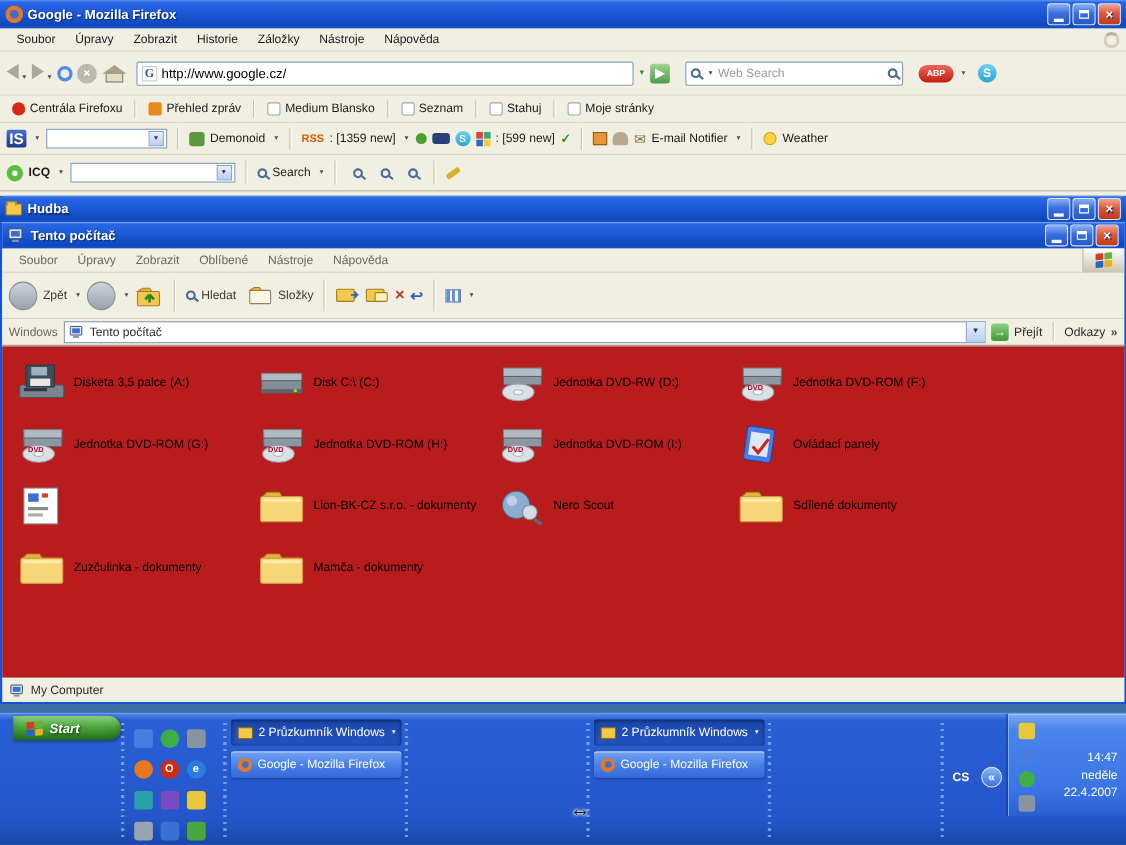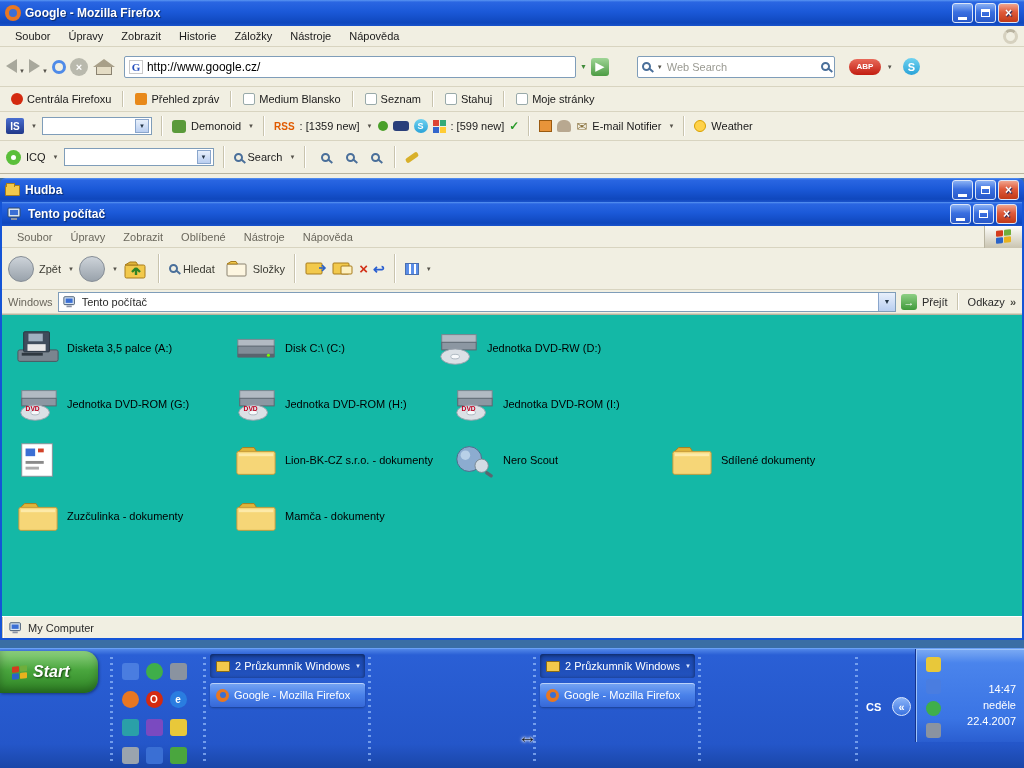--- a/index.html
+++ b/index.html
@@ -44,21 +44,21 @@
   .gobtn{width:18px;height:18px;border-radius:3px;background:linear-gradient(180deg,#9fd596,#4d9c44);color:#fff;display:inline-flex;align-items:center;justify-content:center;font-size:11px;font-weight:bold}
   .gdrop{font-size:7px;color:#3f8a38}
   .searchbar{display:flex;align-items:center;gap:4px;width:198px;height:22px;background:#fff;border:1px solid #7f9db9;border-radius:2px;padding:0 4px}
   .searchph{flex:1;color:#9a9a92;font-size:11px}
   .abp{width:32px;height:16px;border-radius:8px;background:linear-gradient(180deg,#e86a5a,#c21d10);color:#fff;font-size:8px;font-weight:bold;display:inline-flex;align-items:center;justify-content:center}
   .skype{width:17px;height:17px;border-radius:50%;background:linear-gradient(180deg,#6fd2f0,#2aa3d8);color:#fff;font-size:11px;font-weight:bold;display:inline-flex;align-items:center;justify-content:center}
   #ff-bookmarks{height:25px;gap:2px}
   .bm{display:inline-flex;align-items:center;gap:4px;padding:0 5px}
   .bmi{width:12px;height:12px;border-radius:2px;display:inline-block}
   #ff-toolbar2{height:29px;gap:5px}
-  .isbtn{width:18px;height:16px;background:linear-gradient(180deg,#4a6fd0,#20388a);border-radius:2px;color:#fff;font-size:10px;font-weight:bold;display:inline-flex;align-items:center;justify-content:center}
+  .isbtn{width:18px;height:16px;background:linear-gradient(180deg,#4a6fd0,#20388a);border-radius:2px;color:#fff;font-size:14px;font-weight:bold;display:inline-flex;align-items:center;justify-content:center}
   .combo{height:18px;background:#fff;border:1px solid #7f9db9;display:inline-flex;align-items:center;justify-content:flex-end;padding-right:2px}
   .combo .cdrop{width:14px;height:14px;background:linear-gradient(180deg,#e8f0fb,#b9cef0);border:1px solid #8aa6cc;font-size:6px;color:#234;display:flex;align-items:center;justify-content:center}
   .demon{width:14px;height:13px;border-radius:3px;background:#5a9a3a;position:relative}
   .rsslogo{color:#e05a00;font-weight:bold;font-size:10px}
   .gdot{width:10px;height:10px;border-radius:50%;background:#4aa02a;display:inline-block}
   .binoc{display:inline-block;width:16px;height:10px;background:#2a3f7a;border-radius:3px}
   .grid4{display:inline-grid;grid-template-columns:6px 6px;gap:1px}
   .grid4 i{width:6px;height:6px;display:block}
   .chk{color:#2a9a2a;font-weight:bold;font-size:12px}
   .cal{width:13px;height:12px;background:#e8943a;border:1px solid #9a5a10;display:inline-block}
@@ -92,34 +92,34 @@
   .wr{border-left:8px solid #fff;border-right:0}
   .tlabel{font-size:11px;color:#3a3a32}
   .redx{color:#d23018;font-weight:bold;font-size:15px}
   .undo{color:#2a5fd0;font-weight:bold;font-size:14px}
   .views{width:14px;height:12px;background:repeating-linear-gradient(90deg,#5b8ee8 0 3px,#fff 3px 5px);border:1px solid #4a6fb0;display:inline-block}
   #ex-addr{height:24px;flex:none;gap:5px}
   .addr-label{color:#6a675c}
   .addr-combo{flex:1;height:20px;background:#fff;border:1px solid #7f9db9;display:flex;align-items:center;gap:5px;padding-left:4px}
   .addr-combo .cdrop{margin-left:auto;width:17px;height:18px;background:linear-gradient(180deg,#e8f0fb,#b9cef0);border-left:1px solid #8aa6cc;font-size:7px;color:#234;display:flex;align-items:center;justify-content:center}
   .gosq{width:16px;height:16px;border-radius:3px;background:linear-gradient(180deg,#8ecf84,#3f9a3a);color:#fff;font-size:11px;font-weight:bold;display:inline-flex;align-items:center;justify-content:center}
-  #ex-content{flex:1;background:#14b8a6;position:relative;border-top:1px solid #b8b4a0}
+  #ex-content{flex:1;background:#b91c1c;position:relative;border-top:1px solid #b8b4a0}
   .xitem{position:absolute;width:214px;height:46px;display:flex;align-items:center;gap:7px;cursor:default}
   .xitem svg{flex:none}
   .xlabel{font-size:11px;color:#000}
   #ex-status{height:22px;flex:none;background:#f1efe2;border-top:1px solid #fff;box-shadow:0 -1px 0 #c9c4ae;display:flex;align-items:center;font-size:11px;color:#2a2a2a}
   .st-left{flex:1;padding:0 8px}
   .st-right{width:160px;border-left:1px solid #c9c4ae;box-shadow:inset 1px 0 0 #fff;display:flex;align-items:center;gap:5px;padding:0 6px;height:100%}
 
   
   #taskbar{position:absolute;left:0;top:648px;width:1024px;height:120px;
     background:linear-gradient(180deg,#5187e8 0%,#2a5fd5 5%,#2456c9 80%,#1a46a8 100%);border-top:1px solid #6aa0f5}
-  #start{position:absolute;left:0;top:2px;width:98px;height:42px;border-radius:0 14px 14px 0;
+  #start{position:absolute;left:12px;top:2px;width:98px;height:22px;border-radius:0 14px 14px 0;
     background:linear-gradient(180deg,#8ed17f 0%,#4aa63e 45%,#2e8324 100%);
-    color:#fff;font-weight:bold;font-style:italic;font-size:16px;display:flex;align-items:center;gap:6px;padding:0 12px;
+    color:#fff;font-weight:bold;font-style:italic;font-size:12px;display:flex;align-items:center;gap:6px;padding:0 12px;
     text-shadow:1px 1px 2px #14400c;box-shadow:inset 0 -4px 8px rgba(0,0,0,.25),1px 1px 3px rgba(0,0,0,.4)}
   .winflag{display:inline-grid;grid-template-columns:7px 7px;gap:1px;transform:skewY(-6deg)}
   .winflag i{width:7px;height:6px;border-radius:1px;display:block}
   .grip{position:absolute;top:8px;width:3px;height:104px;background:repeating-linear-gradient(180deg,#8db4f6 0 2px,transparent 2px 6px);opacity:.75}
   #quicklaunch{position:absolute;left:118px;top:8px;width:80px;display:grid;grid-template-columns:repeat(3,24px);grid-auto-rows:28px;justify-items:center;align-items:center}
   .ql{width:17px;height:17px;border-radius:3px;display:flex;align-items:center;justify-content:center;color:#fff;font-size:10px;font-weight:bold}
   .taskbtn{position:absolute;width:155px;height:23px;border-radius:3px;
     background:linear-gradient(180deg,#77a5f3 0%,#4a82ea 50%,#3668d8 100%);
     color:#fff;font-size:11px;display:flex;align-items:center;gap:5px;padding:12px 6px;
     box-shadow:inset 0 1px 0 rgba(255,255,255,.5),0 1px 2px rgba(0,0,0,.3);white-space:nowrap;overflow:hidden}
@@ -174,21 +174,21 @@
       <span><span class="tri tri-r"></span><span class="dd">▼</span></span>
       <span class="reload"></span>
       <span class="stopbtn">×</span>
       <span class="home"></span>
       <div class="urlbar" style="margin-left:8px">
         <span class="gfav">G</span>
         <input class="urlinput" value="http://www.google.cz/" style="">
       </div>
       <span class="gdrop">▼</span>
       <span class="gobtn">▶</span>
-      <div class="searchbar" style="margin-left:24px">
+      <div class="searchbar" style="margin-left:10px">
         <span class="mag"></span>
           <span class="dd">▼</span>
         <span class="searchph">Web Search</span>
         <span class="mag"></span>
       </div>
       <span class="abp" style="margin-left:10px">ABP</span>
         <span class="dd">▼</span>
       <span class="skype" style="margin-left:6px">S</span>
     </div>
     <div class="ff-row" id="ff-bookmarks">
@@ -252,21 +252,21 @@
       <span class="ppl"></span>
       <span class="env">✉</span>
       <span>E-mail Notifier</span>
         <span class="dd">▼</span>
       <span class="sep"></span>
       <span class="sun"></span>
       <span>Weather</span>
     </div>
     <div class="ff-row" id="ff-icqbar">
       <span class="icqflower"></span>
-      <span style="font-weight:normal">ICQ</span>
+      <span style="font-weight:bold">ICQ</span>
         <span class="dd">▼</span>
       <span class="combo" style="width:150px">
           <span class="cdrop">▼</span>
         </span>
       <span class="sep"></span>
       <span class="mag"></span>
       <span>Search</span>
         <span class="dd">▼</span>
       <span class="sep"></span>
       <span class="zoombtn">
@@ -406,59 +406,79 @@
       </div>
       <div class="xitem" style="left:232px;top:10px">
         <svg width="44" height="40" viewBox="0 0 46 40">
           <rect x="4" y="11" width="38" height="8" fill="#b2bac3" stroke="#7a858f"></rect>
           <rect x="4" y="18" width="38" height="11" fill="#828d98" stroke="#5a646e"></rect>
           <rect x="4" y="26" width="38" height="4" fill="#5a646e"></rect>
           <circle cx="36" cy="27.5" r="1.6" fill="#7CFC00"></circle>
         </svg>
         <span class="xlabel">Disk C:\ (C:)</span>
       </div>
-      <div class="xitem" style="left:434px;top:10px">
+      <div class="xitem" style="left:450px;top:10px">
         <svg width="44" height="40" viewBox="0 0 46 40">
           <rect x="6" y="6" width="36" height="10" fill="#b2bac3" stroke="#7a858f"></rect>
           <rect x="6" y="14" width="36" height="8" fill="#8c97a2" stroke="#5a646e"></rect>
           <ellipse cx="20" cy="29" rx="15" ry="8" fill="#dbe0e5" stroke="#98a2ac"></ellipse>
           <ellipse cx="20" cy="29" rx="4.5" ry="2.4" fill="#f7f9fb" stroke="#aab4be"></ellipse>
         </svg>
         <span class="xlabel">Jednotka DVD-RW (D:)</span>
       </div>
-
-      <div class="xitem" style="left:232px;top:66px">
+      <div class="xitem" style="left:668px;top:10px">
         <svg width="44" height="40" viewBox="0 0 46 40">
           <rect x="6" y="6" width="36" height="10" fill="#b2bac3" stroke="#7a858f"></rect>
           <rect x="6" y="14" width="36" height="8" fill="#8c97a2" stroke="#5a646e"></rect>
           <ellipse cx="20" cy="29" rx="15" ry="8" fill="#dbe0e5" stroke="#98a2ac"></ellipse>
           <ellipse cx="20" cy="29" rx="4.5" ry="2.4" fill="#f7f9fb" stroke="#aab4be"></ellipse>
           <text x="10" y="27" font-size="7" font-weight="bold" fill="#c00020" font-family="Liberation Sans,sans-serif">DVD</text>
         </svg>
-        <span class="xlabel">Jednotka DVD-ROM (H:)</span>
-      </div>
-      <div class="xitem" style="left:14px;top:66px">
+        <span class="xlabel">Jednotka DVD-ROM (F:)</span>
+      </div>
+
+      <div class="xitem" style="left:232px;top:66px">
         <svg width="44" height="40" viewBox="0 0 46 40">
           <rect x="6" y="6" width="36" height="10" fill="#b2bac3" stroke="#7a858f"></rect>
           <rect x="6" y="14" width="36" height="8" fill="#8c97a2" stroke="#5a646e"></rect>
           <ellipse cx="20" cy="29" rx="15" ry="8" fill="#dbe0e5" stroke="#98a2ac"></ellipse>
           <ellipse cx="20" cy="29" rx="4.5" ry="2.4" fill="#f7f9fb" stroke="#aab4be"></ellipse>
           <text x="10" y="27" font-size="7" font-weight="bold" fill="#c00020" font-family="Liberation Sans,sans-serif">DVD</text>
         </svg>
-        <span class="xlabel">Jednotka DVD-ROM (G:)</span>
-      </div>
-      <div class="xitem" style="left:450px;top:66px">
+        <span class="xlabel">Jednotka DVD-ROM (H:)</span>
+      </div>
+      <div class="xitem" style="left:14px;top:66px">
         <svg width="44" height="40" viewBox="0 0 46 40">
           <rect x="6" y="6" width="36" height="10" fill="#b2bac3" stroke="#7a858f"></rect>
           <rect x="6" y="14" width="36" height="8" fill="#8c97a2" stroke="#5a646e"></rect>
           <ellipse cx="20" cy="29" rx="15" ry="8" fill="#dbe0e5" stroke="#98a2ac"></ellipse>
           <ellipse cx="20" cy="29" rx="4.5" ry="2.4" fill="#f7f9fb" stroke="#aab4be"></ellipse>
           <text x="10" y="27" font-size="7" font-weight="bold" fill="#c00020" font-family="Liberation Sans,sans-serif">DVD</text>
         </svg>
+        <span class="xlabel">Jednotka DVD-ROM (G:)</span>
+      </div>
+      <div class="xitem" style="left:450px;top:66px">
+        <svg width="44" height="40" viewBox="0 0 46 40">
+          <rect x="6" y="6" width="36" height="10" fill="#b2bac3" stroke="#7a858f"></rect>
+          <rect x="6" y="14" width="36" height="8" fill="#8c97a2" stroke="#5a646e"></rect>
+          <ellipse cx="20" cy="29" rx="15" ry="8" fill="#dbe0e5" stroke="#98a2ac"></ellipse>
+          <ellipse cx="20" cy="29" rx="4.5" ry="2.4" fill="#f7f9fb" stroke="#aab4be"></ellipse>
+          <text x="10" y="27" font-size="7" font-weight="bold" fill="#c00020" font-family="Liberation Sans,sans-serif">DVD</text>
+        </svg>
         <span class="xlabel">Jednotka DVD-ROM (I:)</span>
+      </div>
+      <div class="xitem" style="left:668px;top:66px">
+        <svg width="44" height="40" viewBox="0 0 46 40">
+          <g transform="rotate(8 21 20)">
+            <rect x="8" y="4" width="26" height="32" rx="3" fill="#4a7de0" stroke="#23479c"></rect>
+            <rect x="12" y="9" width="18" height="22" fill="#dce8fb"></rect>
+          </g>
+          <path d="M15 22 l5 6 l10 -13" stroke="#d22418" stroke-width="3" fill="none"></path>
+        </svg>
+        <span class="xlabel">Ovládací panely</span>
       </div>
 
       <div class="xitem" style="left:14px;top:122px">
         <svg width="44" height="40" viewBox="0 0 46 40">
           <rect x="6" y="3" width="32" height="34" fill="#fff" stroke="#8a9199"></rect>
           <rect x="10" y="8" width="10" height="8" fill="#3b6fd4"></rect>
           <rect x="23" y="8" width="6" height="4" fill="#d24228"></rect>
           <rect x="10" y="21" width="19" height="3" fill="#8a8a8a"></rect>
           <rect x="10" y="27" width="14" height="3" fill="#ababab"></rect>
         </svg>

